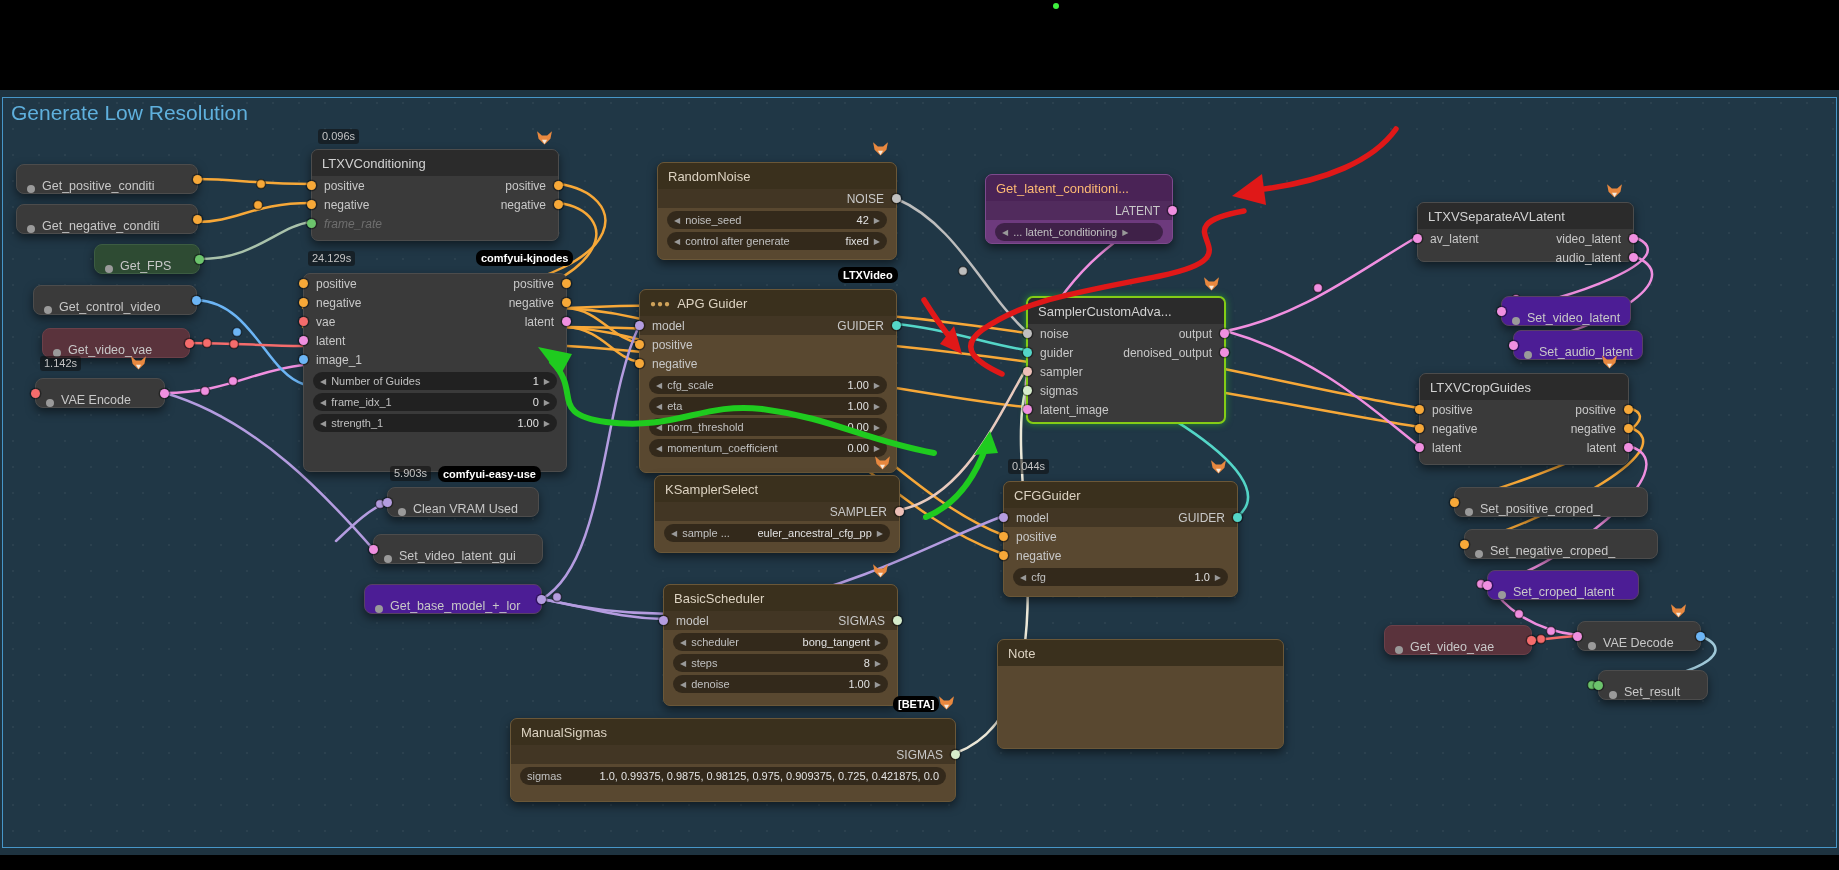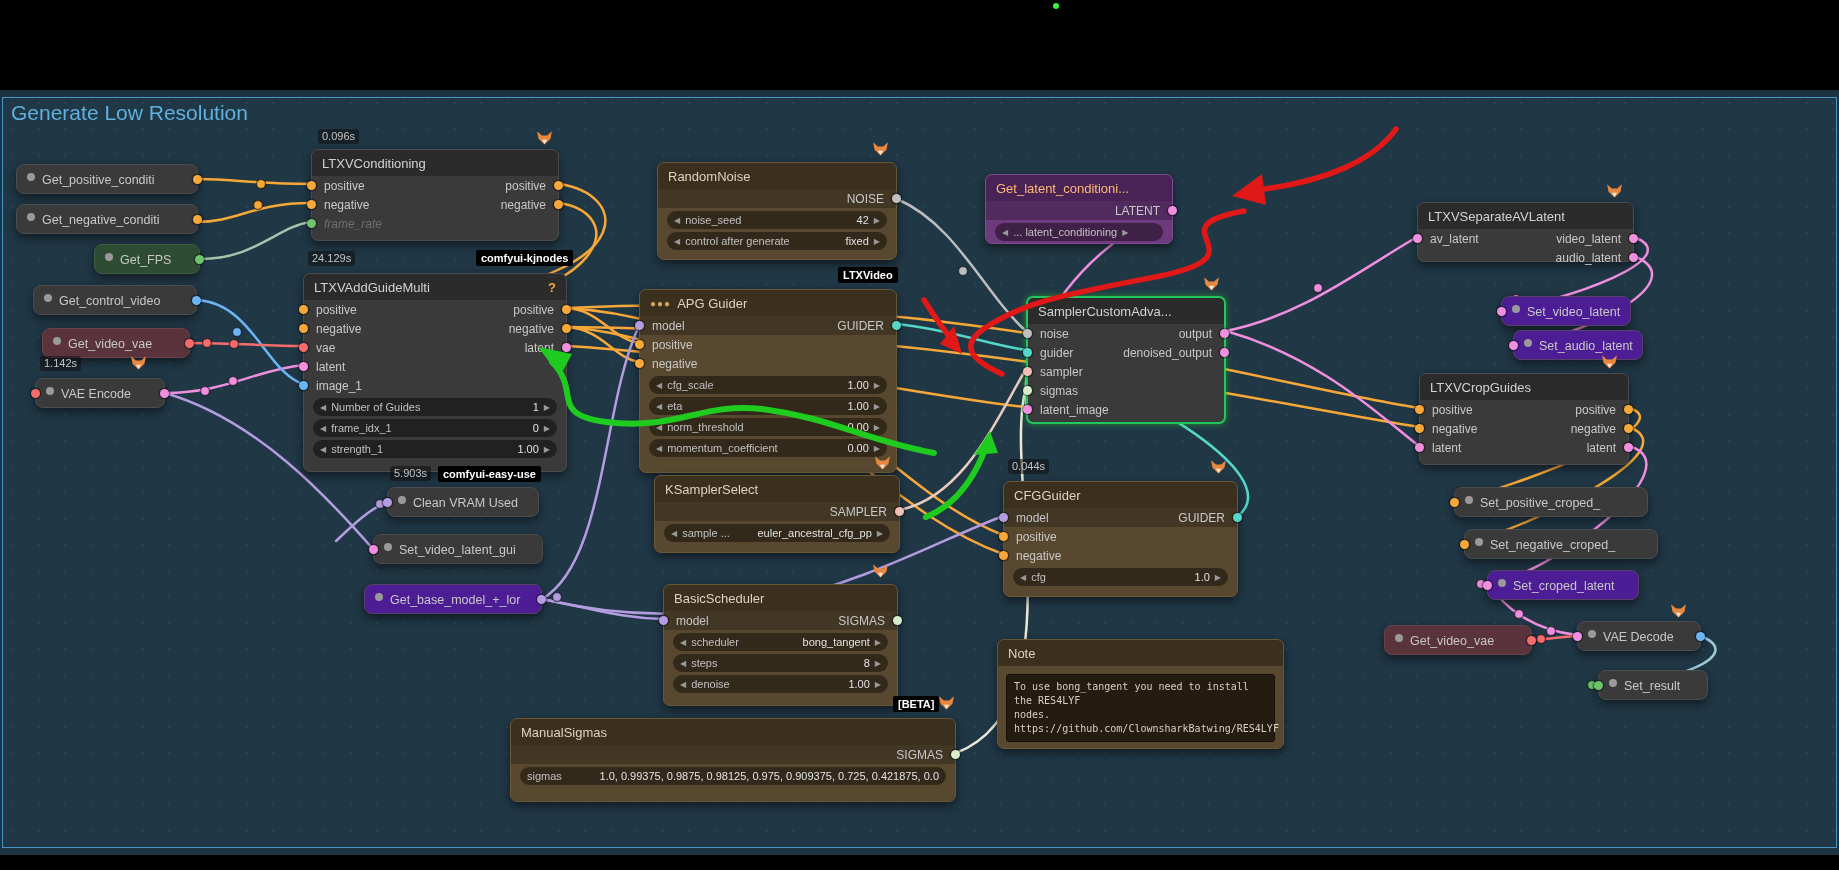--- a/index.html
+++ b/index.html
@@ -8,44 +8,44 @@
 #canvas{position:absolute;left:0;top:90px;width:1839px;height:765px;background:#1e3340;background-image:radial-gradient(rgba(255,255,255,.05) 1px,transparent 1.3px);background-size:26px 26px}
 #group{position:absolute;left:2px;top:97px;width:1835px;height:751px;border:1px solid #4796c8;background:rgba(90,160,215,.045);z-index:0}
 #group-title{color:#5fb0dd;font-size:21px;padding:3px 8px;white-space:nowrap}
 .node{position:absolute;z-index:2;border-radius:7px;background:#3a3a3a;border:1px solid #4c4c4c;box-shadow:0 4px 10px rgba(0,0,0,.5);color:#c8c8c8;font-size:12px}
 .node .hd{height:26px;line-height:25px;padding:0 10px;border-radius:6px 6px 0 0;background:#2b2b2b;color:#d2d2d2;font-size:13px;white-space:nowrap;overflow:hidden;display:flex;align-items:center;gap:6px}
 .olive{background:#594830;border-color:#6a5738}
 .olive .hd{background:#3a3category}
 .olive .hd{background:#3a301d;color:#ddd3c2}
 .purple{background:#6d3a7d;border-color:#7d4a8d}
 .purple .hd{background:#4a2356;color:#fdba74}
-.coll{height:30px;display:flex;align-items:flex-start;gap:7px;padding:8px 10px;border-radius:8px;font-size:12.5px;white-space:nowrap;overflow:visible}
+.coll{height:30px;display:flex;align-items:flex-end;gap:7px;padding:0 10px;border-radius:8px;font-size:12.5px;white-space:nowrap;overflow:visible}
 .coll.maroon{background:#5a333c;border-color:#6a4049}
 .coll.green{background:#2e4b33;border-color:#3c5c42}
 .coll.darkpurple{background:#4c1d95;border-color:#584064}
 .cdot{width:8px;height:8px;border-radius:50%;background:#9a9a9a;flex:none}
 .row{position:relative;height:19px;display:flex;align-items:center;justify-content:space-between;padding:0 12px;font-size:12px;white-space:nowrap}
 .row .r{margin-left:auto}
 .band{background:rgba(0,0,0,.25)}
 .pin{position:absolute;width:9px;height:9px;border-radius:50%;top:5px;z-index:3;box-shadow:0 0 0 1.5px rgba(0,0,0,.35)}
 .pin.i{left:-5px}.pin.o{right:-5px}
 .coll .pin{top:10px}
 .c-cond{background:#f7a838}.c-lat{background:#f08fe0}.c-mod{background:#b49ce0}.c-vae{background:#f56c6c}
 .c-img{background:#6cb5f5}.c-noise{background:#c0c0c0}.c-gud{background:#54d6c8}.c-smp{background:#eec0b8}
 .c-sig{background:#d6eccb}.c-grn{background:#6cc46c}
 .wid{height:18px;margin:3px 9px;background:rgba(0,0,0,.42);border-radius:9px;display:flex;align-items:center;gap:5px;padding:0 7px;font-size:11px;color:#c0c0c0;white-space:nowrap;overflow:hidden}
 .wid .ar{font-size:8px;color:#999;flex:none}
 .wid .wv{margin-left:auto;color:#e2e2e2}
 .grayed{color:#6f6f6f;font-style:italic}
 .badge-t{position:absolute;z-index:4;font-size:11px;color:#c4c4c4;background:rgba(15,15,15,.55);padding:0 4px;border-radius:3px;line-height:15px}
-.badge-b{position:absolute;z-index:4;font-size:11px;font-weight:bold;color:#fff;background:#000;padding:0 5px;border-radius:2px;line-height:16px}
+.badge-b{position:absolute;z-index:4;font-size:11px;font-weight:bold;color:#fff;background:#000;padding:0 5px;border-radius:7px;line-height:16px}
 .fox{position:absolute;z-index:4;width:17px;height:15px}
 .help{color:#f7a838;margin-left:auto;font-weight:bold}
 .apg-pre{color:#cfa25a;font-size:10px;letter-spacing:1px}
-.green-border{border:2px solid #22c55e;box-shadow:0 0 7px rgba(42,212,42,.55)}
+.green-border{border:2px solid #84cc16;box-shadow:0 0 7px rgba(42,212,42,.55)}
 .note-body{margin:8px;background:#241c10;border:1px solid #151008;border-radius:3px;padding:5px 7px;font-family:"DejaVu Sans Mono",monospace;font-size:10px;color:#d8d0c0;white-space:pre-wrap;line-height:1.4}
 svg.layer{position:absolute;left:0;top:0;z-index:1;pointer-events:none}
 svg.anno{position:absolute;left:0;top:0;z-index:6;pointer-events:none}
 </style>
 </head>
 <body>
 
 <div id="canvas"></div>
 <div id="group">
   <div id="group-title">Generate Low Resolution</div>
@@ -196,24 +196,20 @@
     <span class="r">negative</span>
     <span class="pin o c-cond"></span>
   </div>
   <div class="row">
     <span class="pin i c-grn"></span>
     <span class="grayed">frame_rate</span>
   </div>
 </div>
 
 <div class="node" style="left:303px;top:273px;width:264px;height:199px">
-  <div class="hd">
-    <span>LTXVAddGuideMulti</span>
-    <span class="help">?</span>
-  </div>
   <div class="row">
     <span class="pin i c-cond"></span>
     <span>positive</span>
     <span class="r">positive</span>
     <span class="pin o c-cond"></span>
   </div>
   <div class="row">
     <span class="pin i c-cond"></span>
     <span>negative</span>
     <span class="r">negative</span>
@@ -448,22 +444,20 @@
     <span>cfg</span>
     <span class="wv">1.0</span>
     <span class="ar">▶</span>
   </div>
 </div>
 
 <div class="node olive" style="left:997px;top:639px;width:287px;height:110px">
   <div class="hd">
       <span>Note</span>
     </div>
-  <div class="note-body">To use bong_tangent you need to install the RES4LYF
-nodes. https://github.com/ClownsharkBatwing/RES4LYF</div>
 </div>
 
 <div class="node coll" style="left:387px;top:487px;width:152px">
   <span class="pin i c-mod"></span>
   <span class="cdot"></span>
   <span>Clean VRAM Used</span>
 </div>
 <div class="node coll" style="left:373px;top:534px;width:170px">
   <span class="pin i c-lat"></span>
   <span class="cdot"></span>

